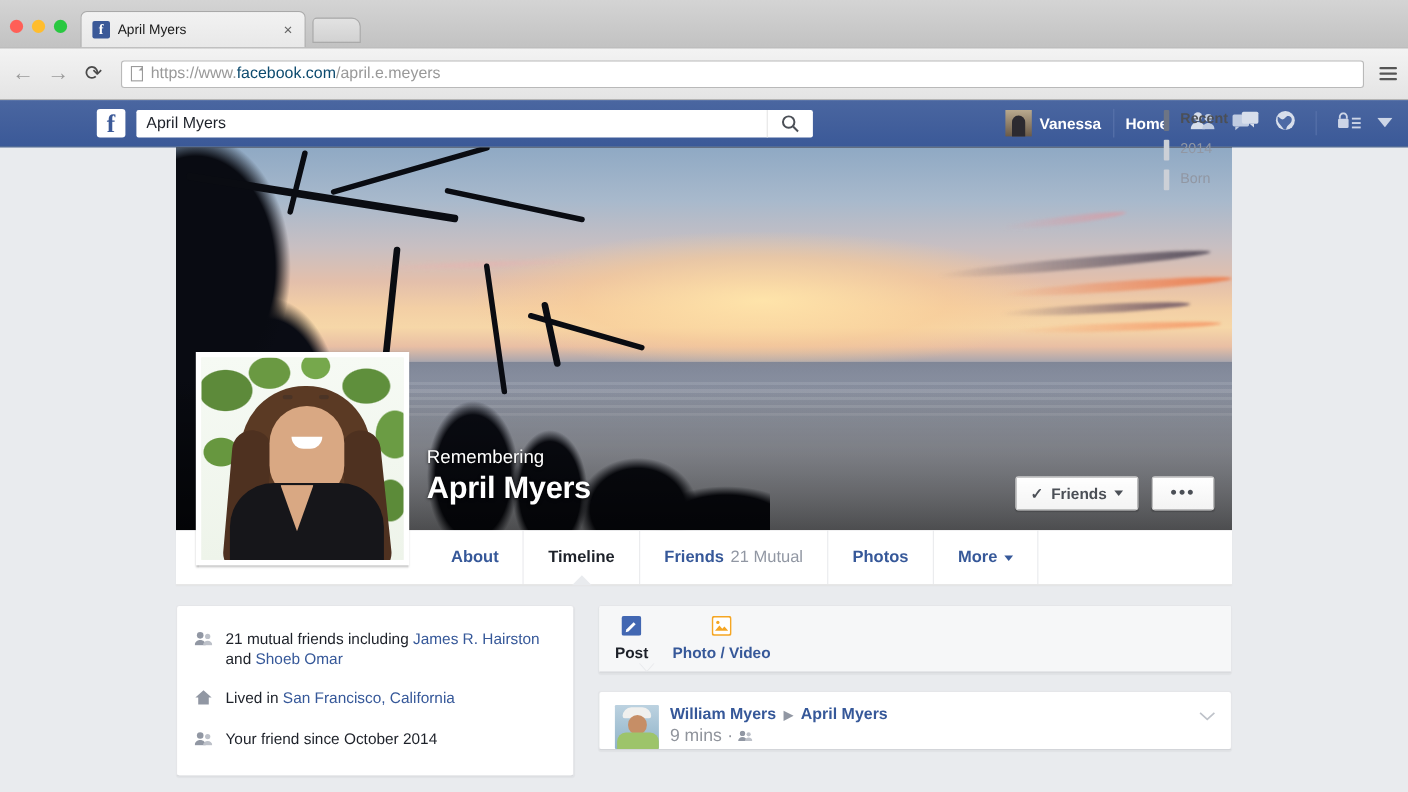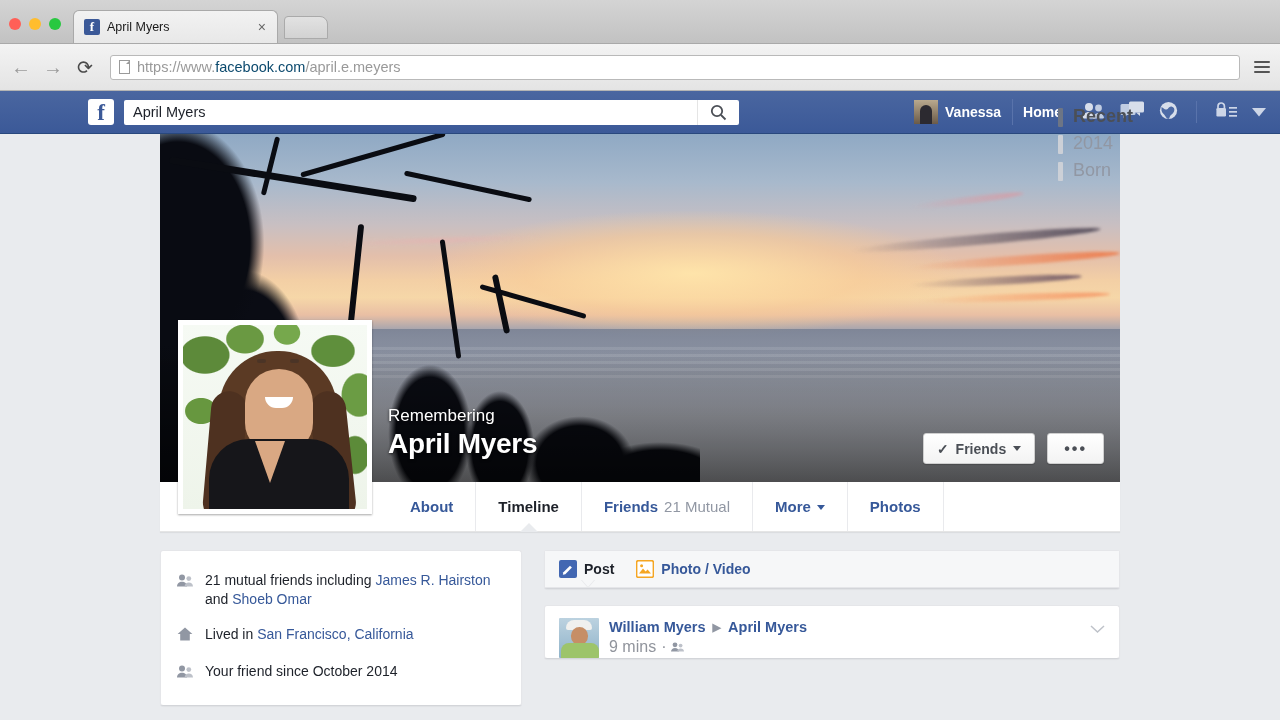--- a/index.html
+++ b/index.html
@@ -491,21 +491,21 @@
   .intro-text { flex: 1; }
 
   
   .composer-tabs {
     display: flex; align-items: center; gap: 22px;
     padding: 9px 14px;
     border-bottom: 1px solid #e5e6e9;
     background: #f6f7f8;
     position: relative;
   }
-  .ctab { display: flex; align-items: center; gap: 7px; font-size: 14px; font-weight: bold; color: #365899; position: relative; }
+  .ctab { display: flex; align-items: center; gap: 7px; font-size: 14px; font-weight: bold; color: #365899; position: relative; flex-direction: column; }
   .ctab.active { color: #1d2129; }
   .ctab-arrow {
     position: absolute; left: 22px; bottom: -9px;
     width: 0; height: 0;
     border-left: 7px solid transparent;
     border-right: 7px solid transparent;
     border-top: 8px solid #f6f7f8;
     filter: drop-shadow(0 1px 0 #e5e6e9);
   }
   .ic-square { width: 18px; height: 18px; border-radius: 2px; flex: none; display:block; }
@@ -529,23 +529,23 @@
   .post-time { font-size: 16px; color: #90949c; margin-top: 3px; display: flex; align-items: center; gap: 5px; }
   .post-chevron { color: #bec2c9; font-size: 15px; padding-top: 2px; }
 
   
   .year-nav {
     position: absolute;
     left: 1058px; top: 9px;
     width: 190px;
   }
   .year-item {
-    display: flex; align-items: flex-end; gap: 10px;
+    display: flex; align-items: flex-start; gap: 10px;
     height: 27px;
-    font-size: 18px;
+    font-size: 13px;
     color: #9197a3;
   }
   .year-item .bar {
     width: 5px; height: 19px; background: #ccd0d7; border-radius: 1px; flex: none;
   }
   .year-item.active { color: #4b4f56; font-weight: bold; }
   .year-item.active .bar { background: #6d7585; }
 </style>
 </head>
 <body>
@@ -705,25 +705,25 @@
       </div>
       <div class="fb-tab active">
         <span>Timeline</span>
         <span class="tab-arrow"></span>
       </div>
       <div class="fb-tab">
         <span>Friends</span>
         <span class="sub">21 Mutual</span>
       </div>
       <div class="fb-tab">
+        <span>Photos</span>
+      </div>
+      <div class="fb-tab">
         <span>More</span>
         <span class="caret"></span>
-      </div>
-      <div class="fb-tab">
-        <span>Photos</span>
       </div>
       <div class="tabs-rest"></div>
     </div>
 
     <div class="fb-body">
 
       <div class="col-left">
         <div class="card intro">
 
           <div class="intro-row">

